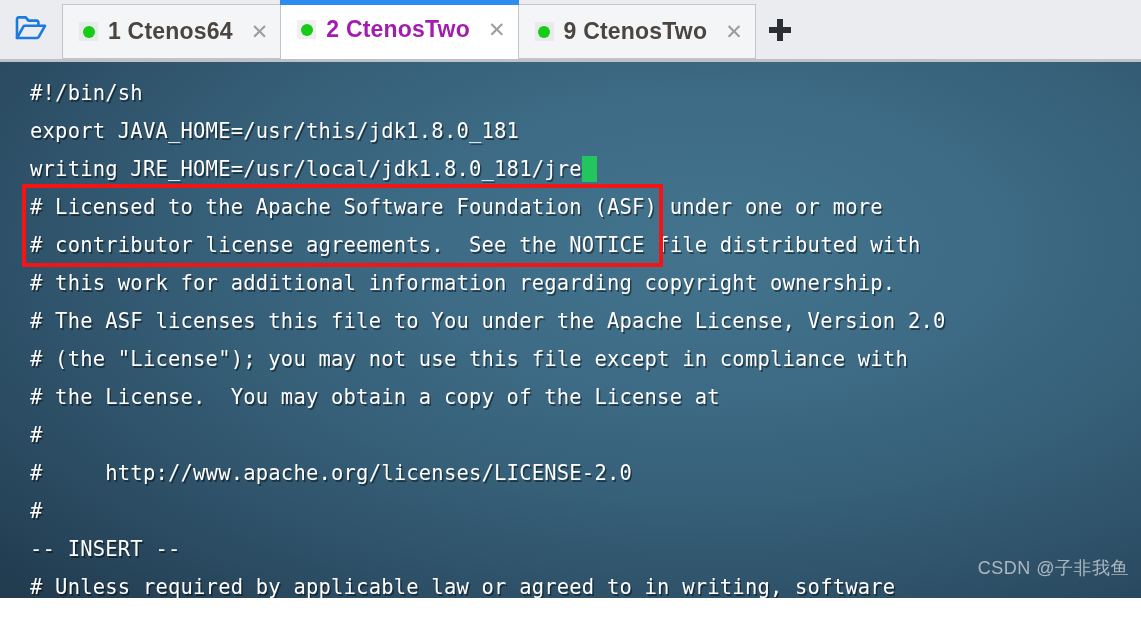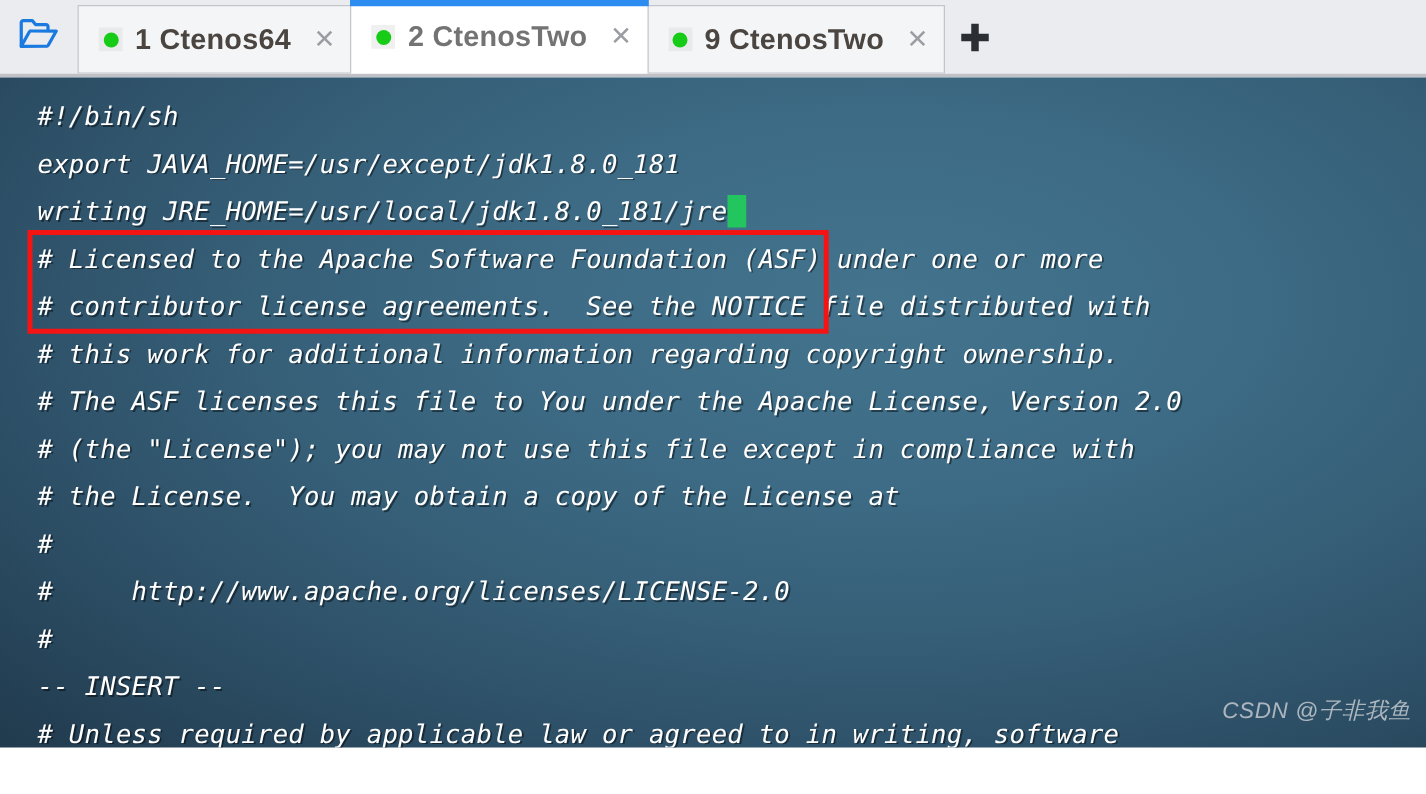--- a/index.html
+++ b/index.html
@@ -85,21 +85,21 @@
     border-radius: 50%;
     background: #16cc16;
   }
   .tab-label {
     font-size: 23px;
     font-weight: bold;
     color: #4a4540;
     white-space: nowrap;
     letter-spacing: 0.2px;
   }
-  .tab.active .tab-label { color: #737373; }
+  .tab.active .tab-label { color: #a21caf; }
   .tab-close {
     font-size: 21px;
     color: #9a9da2;
     line-height: 1;
     padding-left: 8px;
     font-weight: 300;
   }
   .add-tab {
     width: 50px;
     height: 59px;
@@ -128,21 +128,20 @@
     height: 536px;
     background:
       radial-gradient(ellipse 105% 115% at 62% 34%,
         #43738d 0%,
         #3e6c86 22%,
         #365f78 42%,
         #2c4e65 62%,
         #223c50 80%,
         #1c3244 100%);
     overflow: hidden;
-    font-style: italic;
   }
   .term-inner {
     position: absolute;
     left: 30px;
     top: 12px;
     right: 0;
     bottom: 0;
   }
   .line {
     height: 38px;
@@ -228,21 +227,21 @@
   <div class="add-tab">
     <span class="plus-glyph"></span>
   </div>
 
 </div>
 
 <div class="terminal">
 
   <div class="term-inner">
     <div class="line">#!/bin/sh</div>
-    <div class="line">export JAVA_HOME=/usr/except/jdk1.8.0_181</div>
+    <div class="line">export JAVA_HOME=/usr/this/jdk1.8.0_181</div>
     <div class="line"><span>writing JRE_HOME=/usr/local/jdk1.8.0_181/jre</span><span class="cursor-block"></span></div>
     <div class="line"># Licensed to the Apache Software Foundation (ASF) under one or more</div>
     <div class="line"># contributor license agreements.  See the NOTICE file distributed with</div>
     <div class="line"># this work for additional information regarding copyright ownership.</div>
     <div class="line"># The ASF licenses this file to You under the Apache License, Version 2.0</div>
     <div class="line"># (the "License"); you may not use this file except in compliance with</div>
     <div class="line"># the License.  You may obtain a copy of the License at</div>
     <div class="line">#</div>
     <div class="line">#     http://www.apache.org/licenses/LICENSE-2.0</div>
     <div class="line">#</div>

